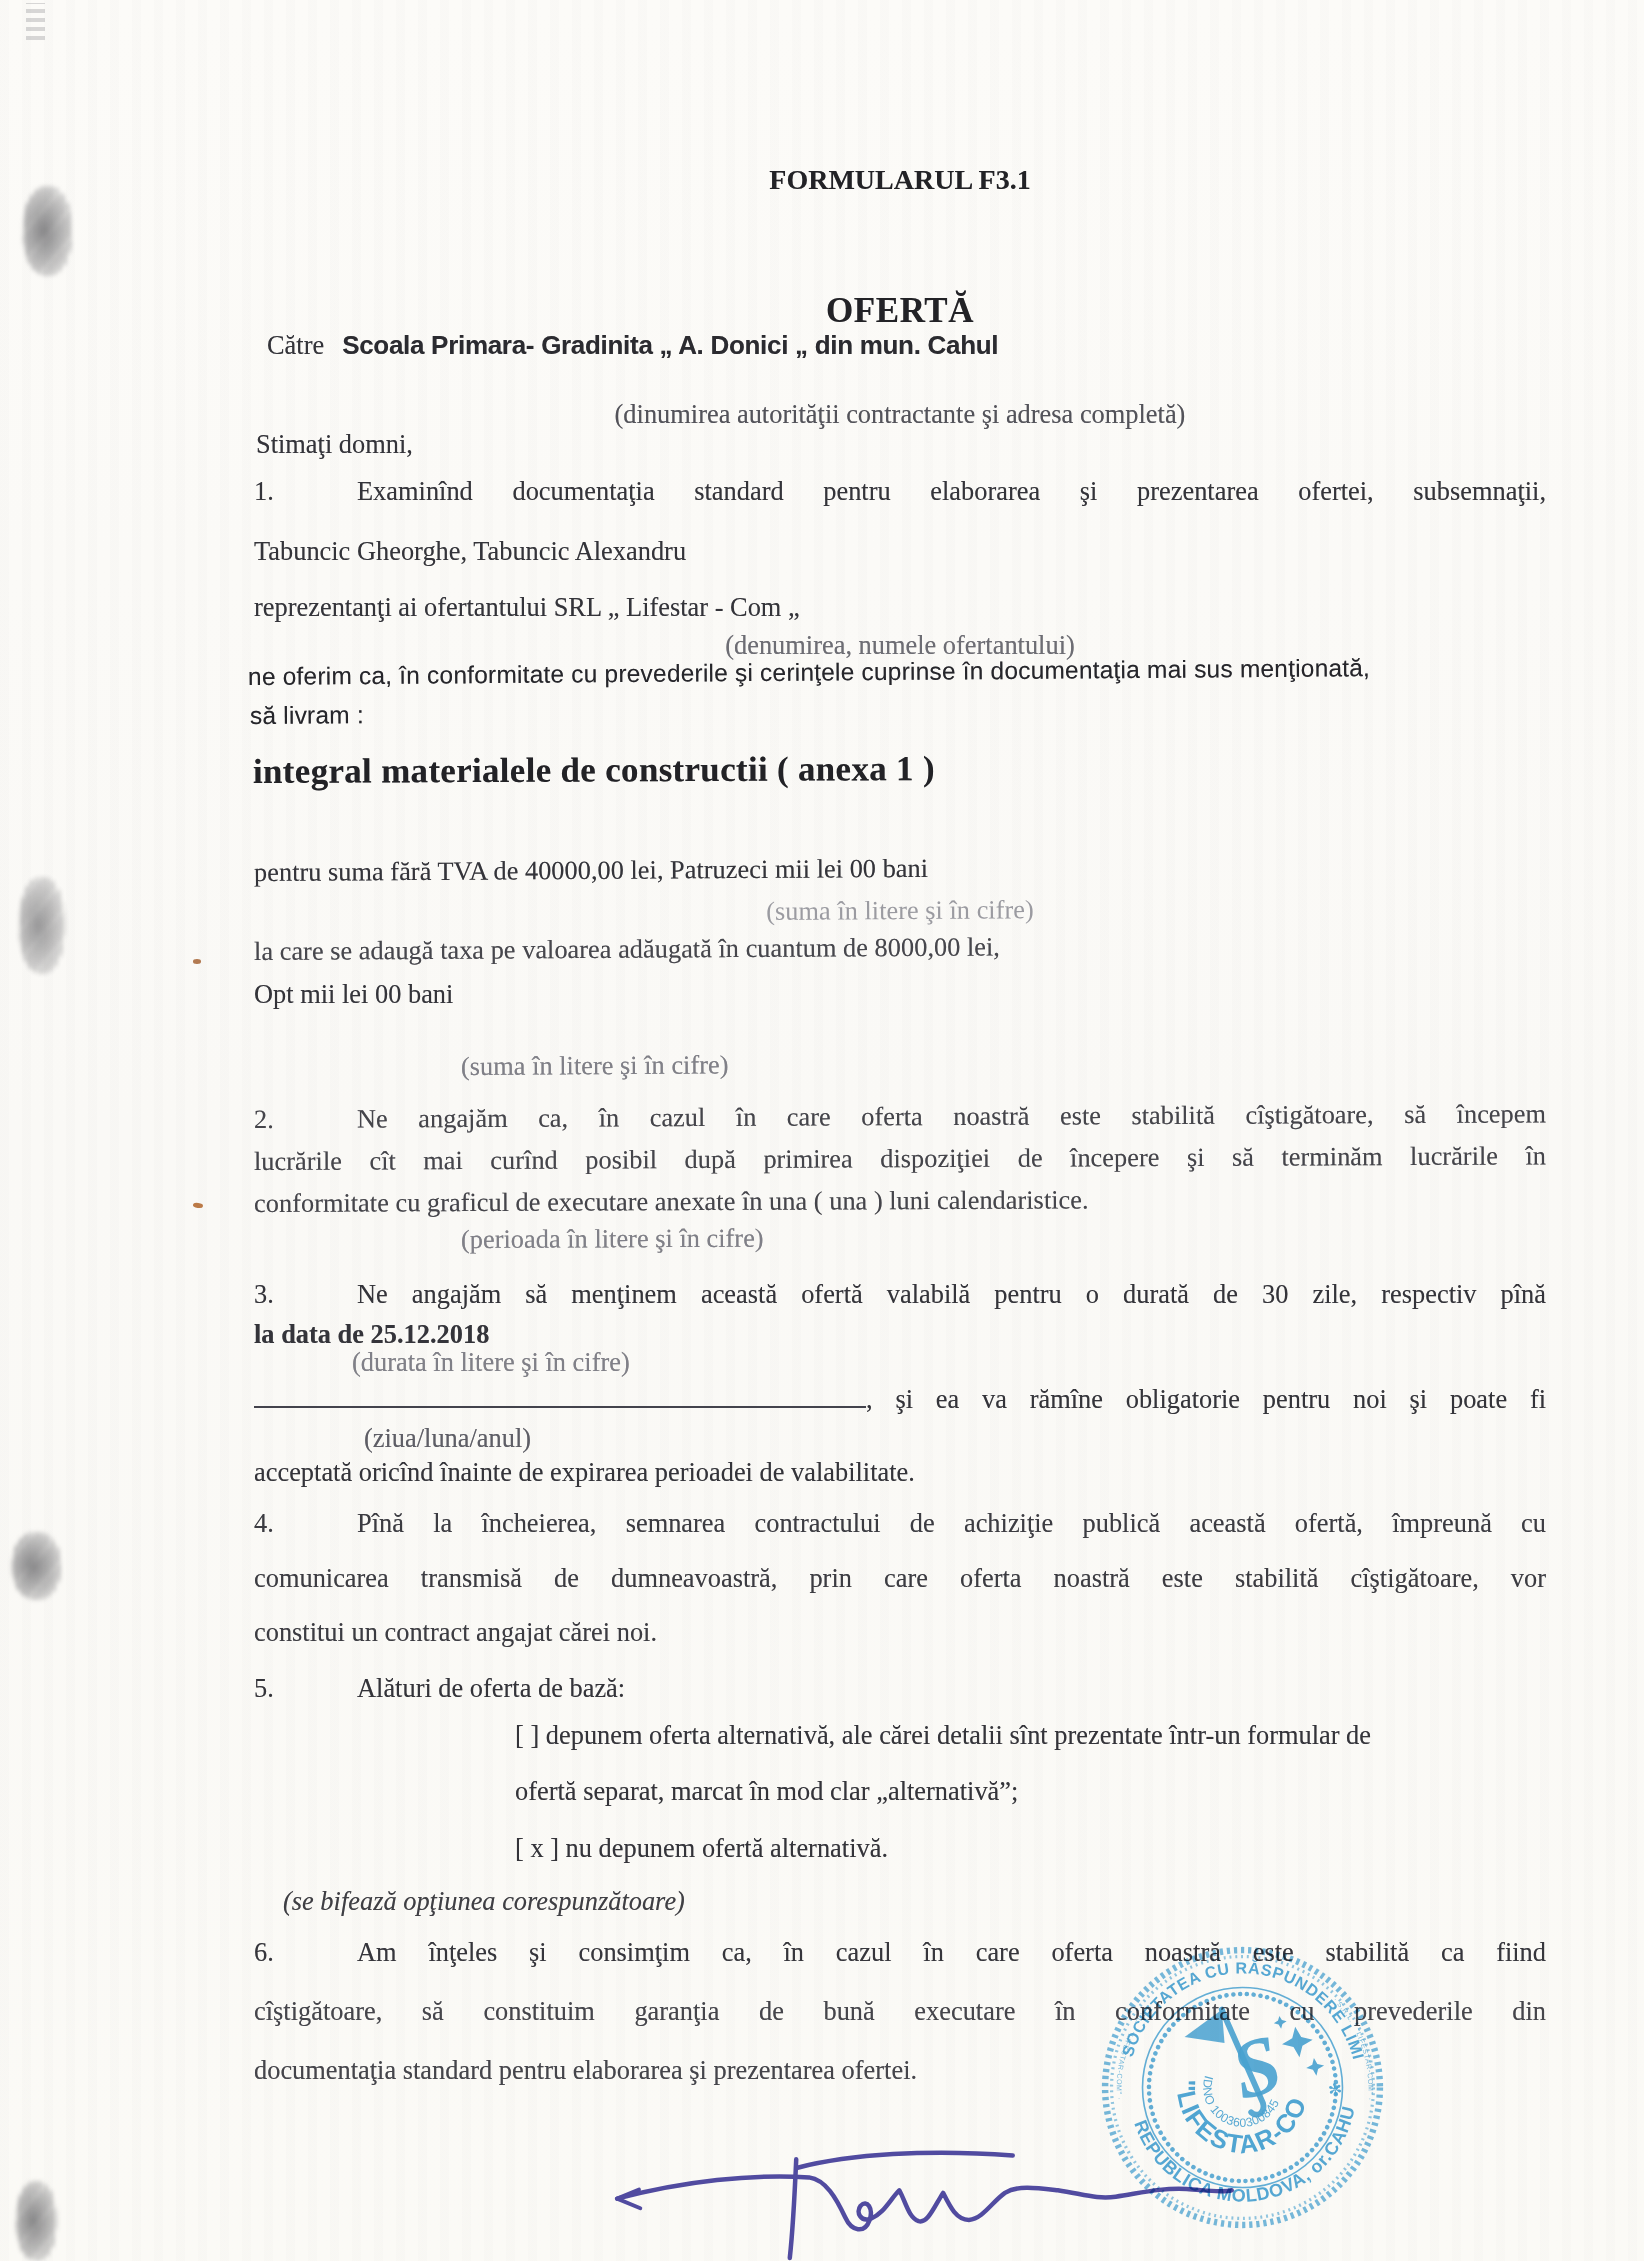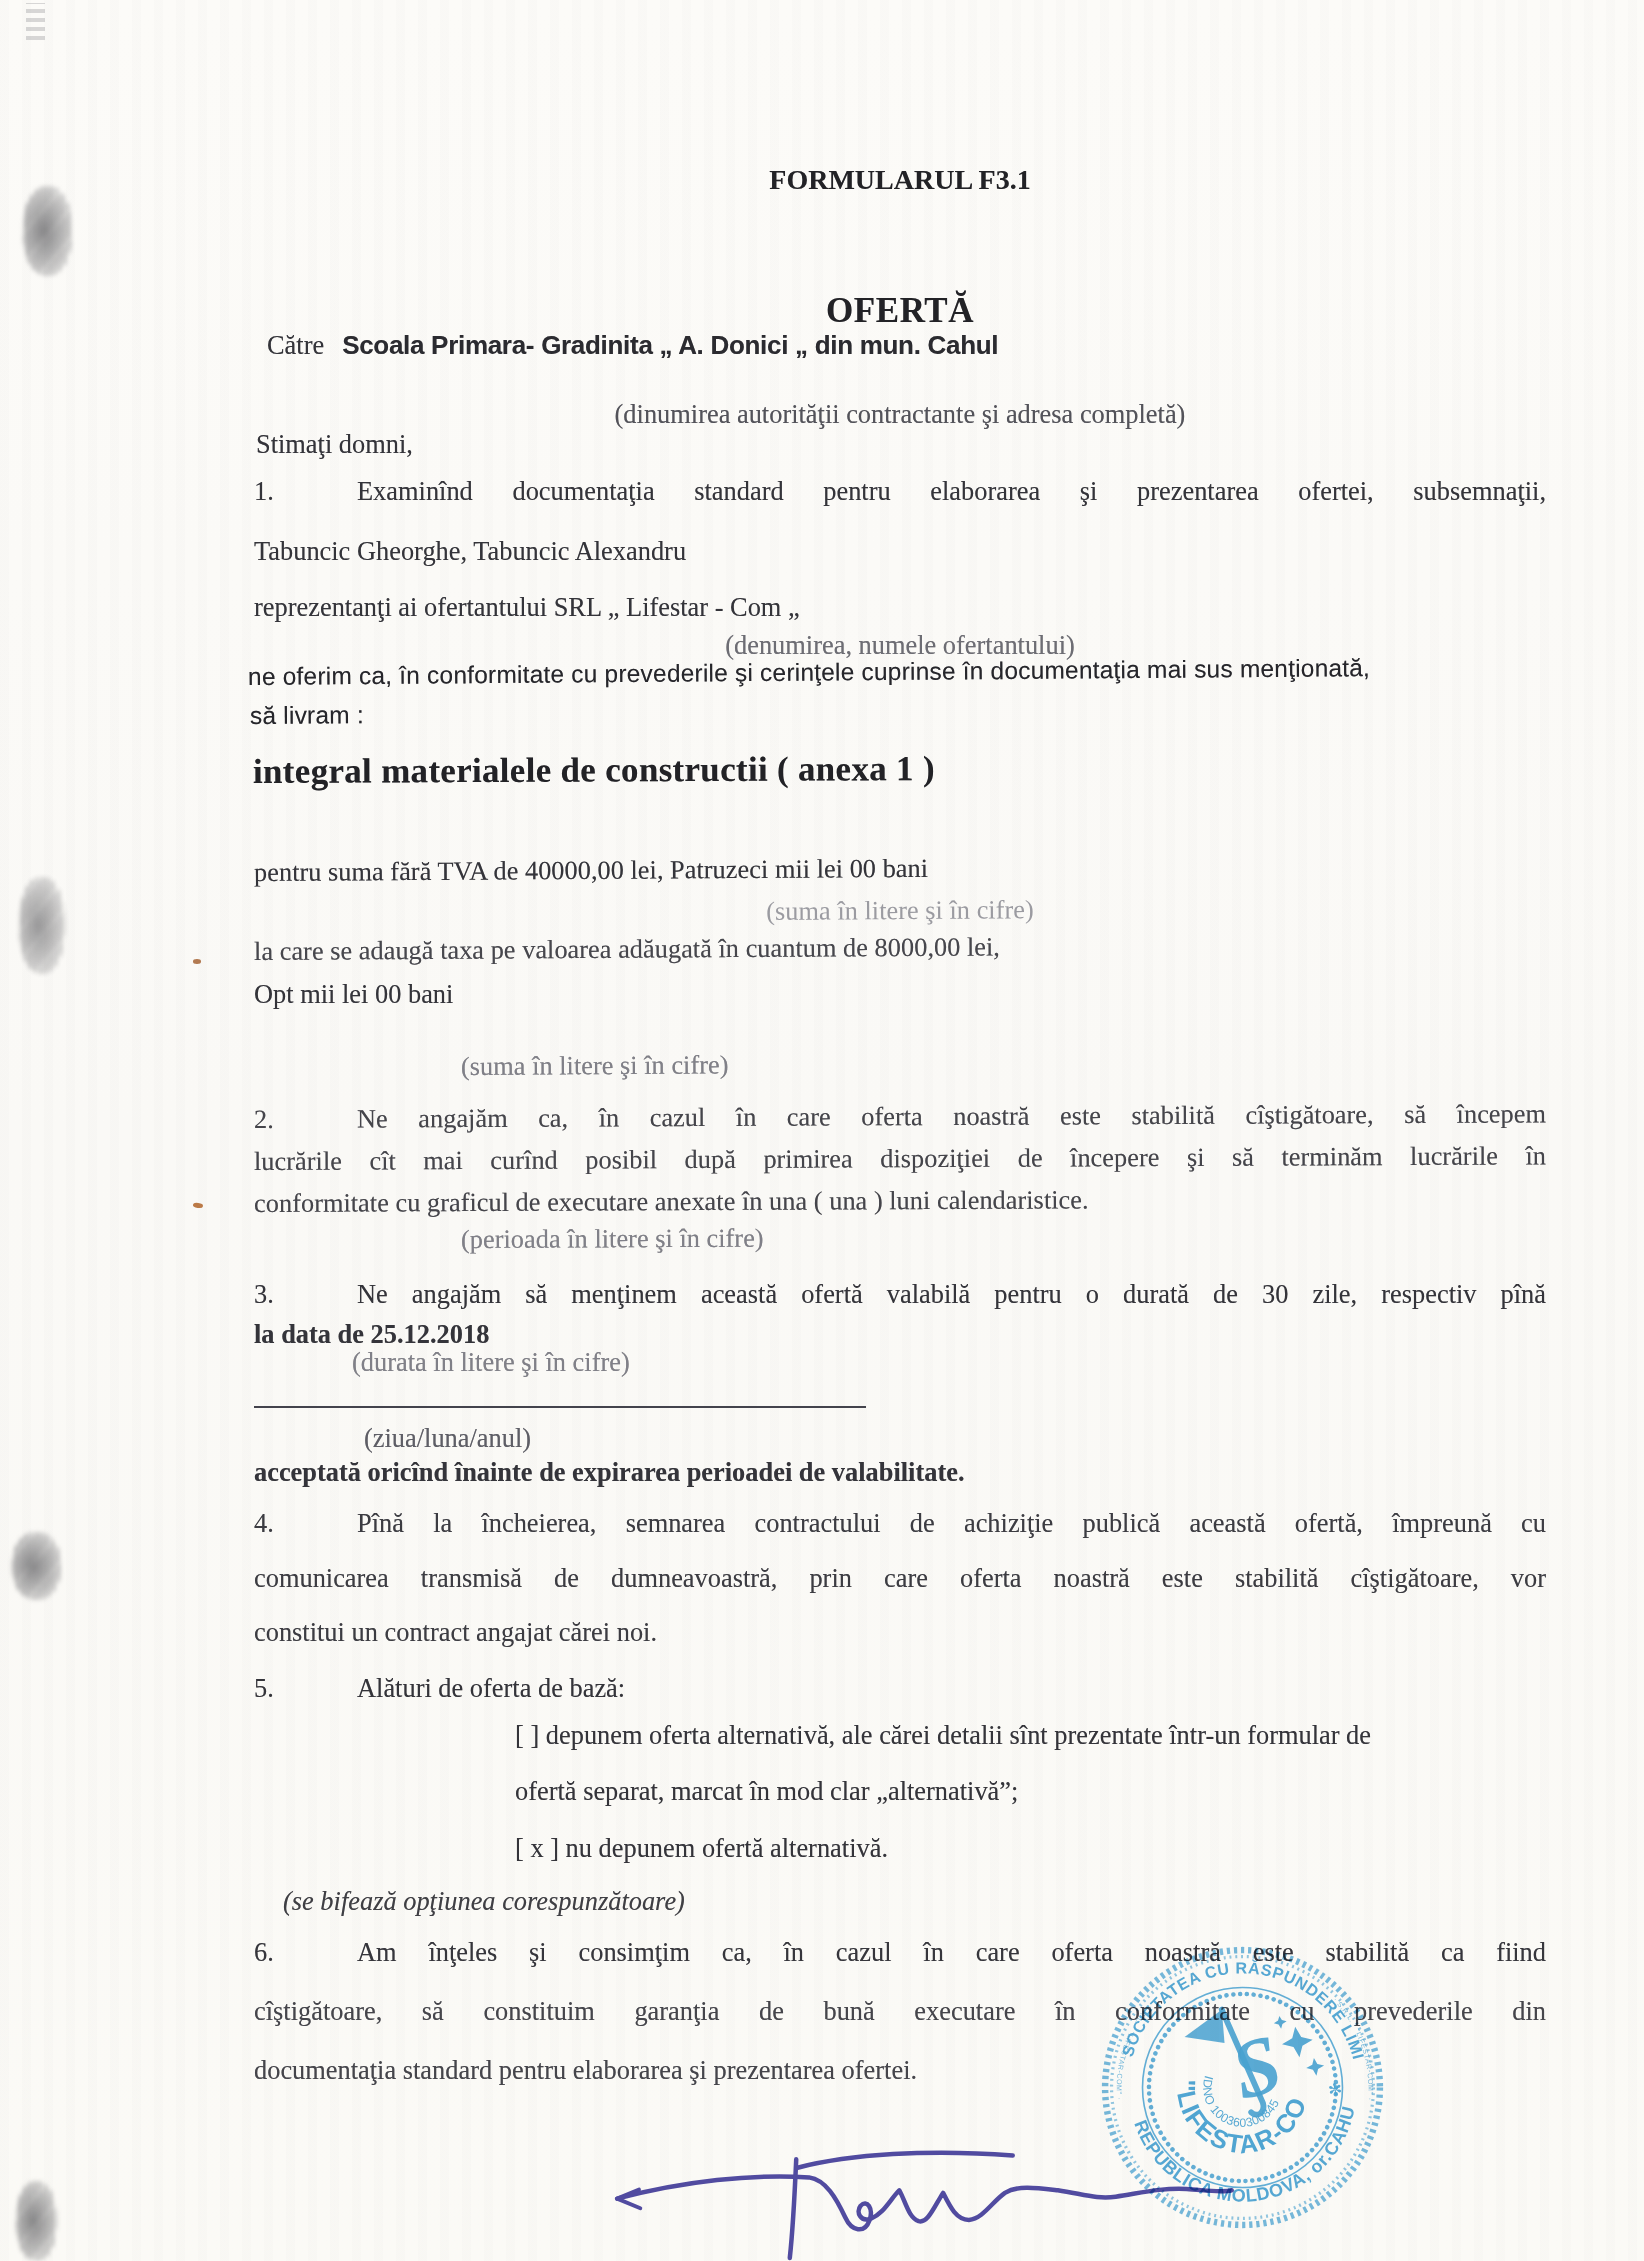--- a/index.html
+++ b/index.html
@@ -103,24 +103,24 @@
 <div class="line jl tilt3" style="top:1145px;color:#45454b;">lucrările cît mai curînd posibil după primirea dispoziţiei de începere şi să terminăm lucrările în</div>
 <div class="line tilt3" style="top:1187px;color:#45454b;">conformitate cu graficul de executare anexate în una ( una ) luni calendaristice.</div>
 <div class="line caption-mid tilt3" style="top:1223px;left:461px;width:1082px;">(perioada în litere şi în cifre)</div>
 
 <div class="line jl" style="top:1278px;">
   <span class="num">3.</span><span>Ne angajăm să menţinem această ofertă valabilă pentru o durată de 30 zile, respectiv pînă</span>
 </div>
 <div class="line" style="top:1318px;font-weight:bold;">la data de 25.12.2018</div>
 <div class="line caption-mid" style="top:1346px;left:352px;width:1179px;">(durata în litere şi în cifre)</div>
 <div class="line jl" style="top:1383px;">
-  <span class="blank"></span>
+  <span class="blank"></span><span>, şi ea va rămîne obligatorie pentru noi şi poate fi</span>
 </div>
 <div class="line caption" style="top:1422px;left:364px;width:1179px;color:#5e5e66;">(ziua/luna/anul)</div>
-<div class="line" style="top:1456px;font-weight:bold;">acceptată oricînd  înainte de expirarea perioadei de valabilitate.</div>
+<div class="line" style="top:1456px;">acceptată oricînd  înainte de expirarea perioadei de valabilitate.</div>
 
 <div class="line jl" style="top:1507px;color:#3c3c42;">
   <span class="num">4.</span><span>Pînă la încheierea, semnarea contractului de achiziţie publică această ofertă, împreună cu</span>
 </div>
 <div class="line jl" style="top:1562px;color:#3c3c42;font-family:Liberation Serif, serif;">comunicarea transmisă de dumneavoastră, prin care oferta noastră este stabilită cîştigătoare, vor</div>
 <div class="line" style="top:1616px;color:#3c3c42;">constitui un contract angajat cărei noi.</div>
 
 <div class="line" style="top:1672px;">
   <span class="num">5.</span><span>Alături de oferta de bază:</span>
 </div>

